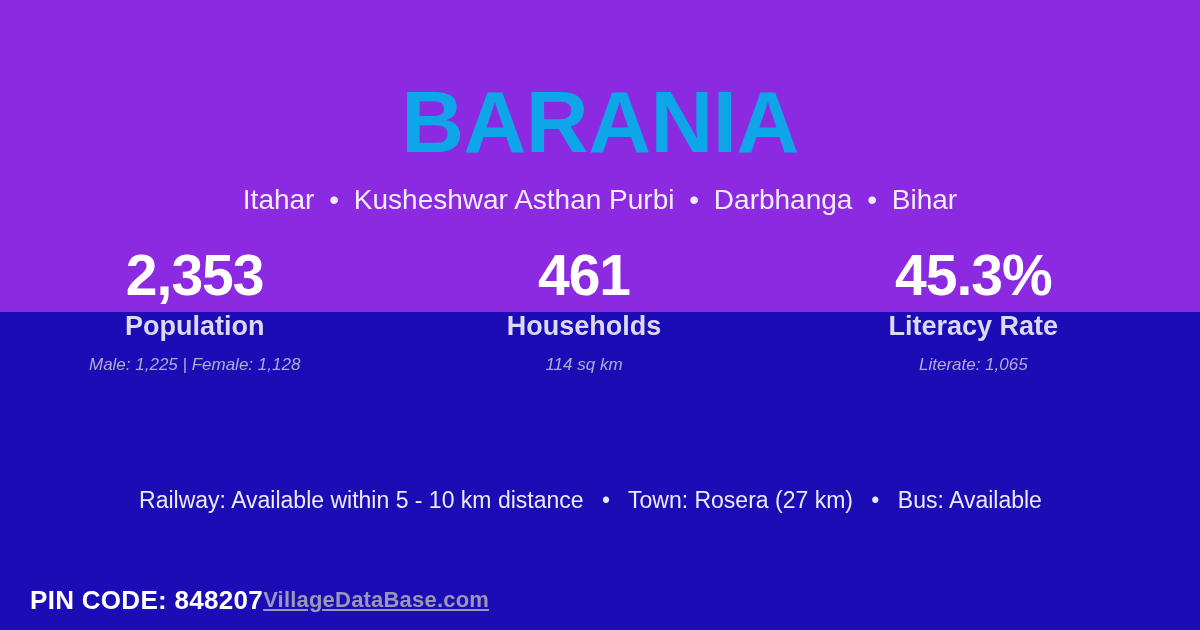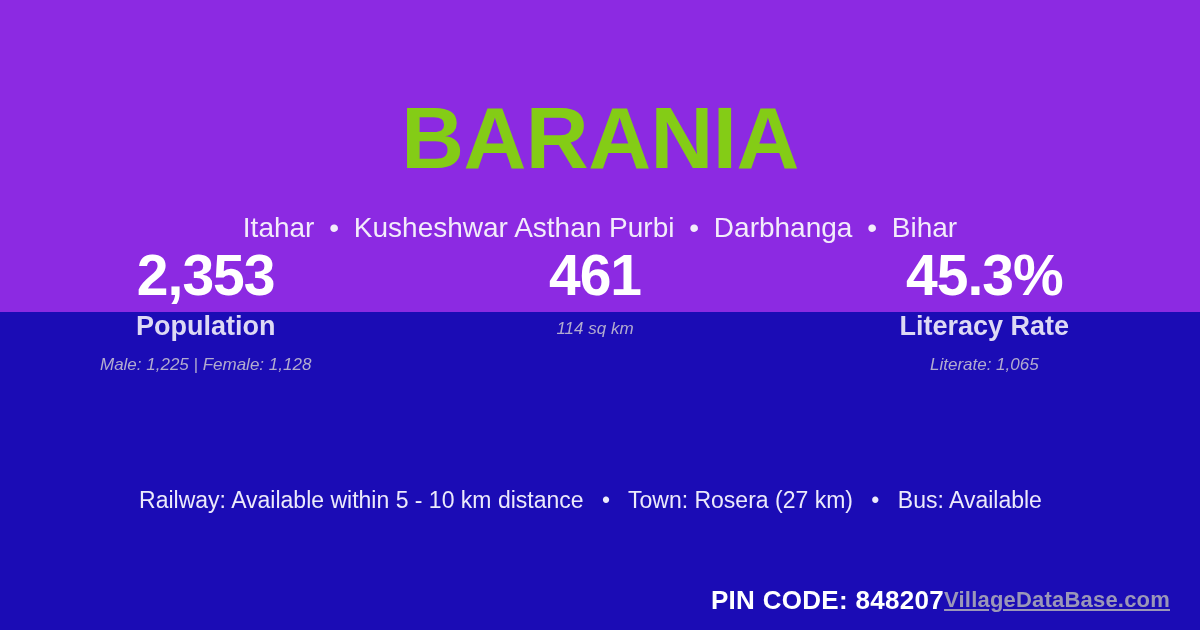--- a/index.html
+++ b/index.html
@@ -36,45 +36,45 @@
   }
 
   
   .header {
     position: absolute;
     left: 0; top: 0;
     width: 1200px;
     text-align: center;
   }
   .village-title {
-    margin: 16px;
+    margin: 0;
     padding-top: 78px;
     font-size: 87px;
     line-height: 1.0;
     font-weight: bold;
     letter-spacing: -0.5px;
-    color: #84cc16;
+    color: #0ea5e9;
   }
   .village-subtitle {
     margin: 4px;
     padding-top: 14px;
     font-size: 28px;
     line-height: 1.2;
     font-weight: normal;
     color: #f3ecfb;
   }
   .subtitle-sep {
     padding: 0 7px;
     color: #f3ecfb;
   }
 
   
   .stats-row {
     position: absolute;
-    left: 11px;
+    left: 0;
     top: 243px;
     width: 1168px;
     display: flex;
   }
   .stat-col {
     flex: 1 1 33.333%;
     text-align: center;
   }
   .stat-value {
     font-size: 57px;
@@ -117,21 +117,21 @@
 
   
   .footer {
     position: absolute;
     left: 0;
     top: 570px;
     width: 1200px;
     height: 60px;
     display: flex;
     align-items: center;
-    justify-content: flex-end;
+    justify-content: flex-start;
     box-sizing: border-box;
     padding: 0 30px;
   }
   .pin-code {
     font-size: 26px;
     font-weight: bold;
     color: #ffffff;
     letter-spacing: 0.3px;
   }
   .watermark {
@@ -166,20 +166,21 @@
   <div class="stats-row">
 
     <div class="stat-col">
       <div class="stat-value">2,353</div>
       <div class="stat-label">Population</div>
       <div class="stat-sub">Male: 1,225 | Female: 1,128</div>
     </div>
 
     <div class="stat-col">
       <div class="stat-value">461</div>
+      <div class="stat-label">Households</div>
       <div class="stat-sub">114 sq km</div>
     </div>
 
     <div class="stat-col">
       <div class="stat-value">45.3%</div>
       <div class="stat-label">Literacy Rate</div>
       <div class="stat-sub">Literate: 1,065</div>
     </div>
 
   </div>

